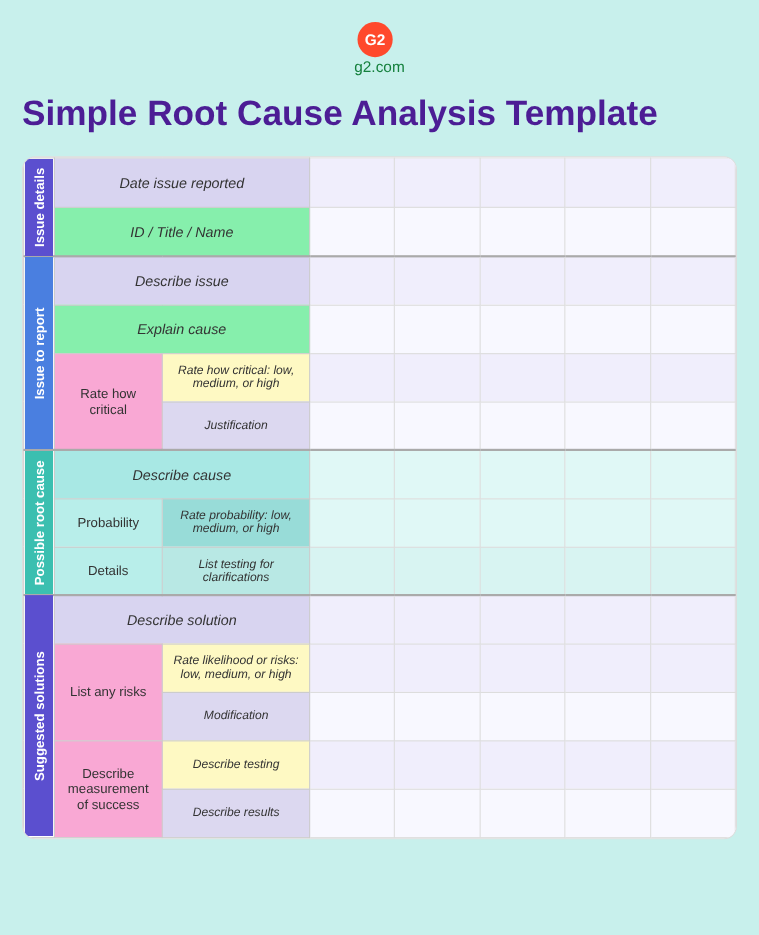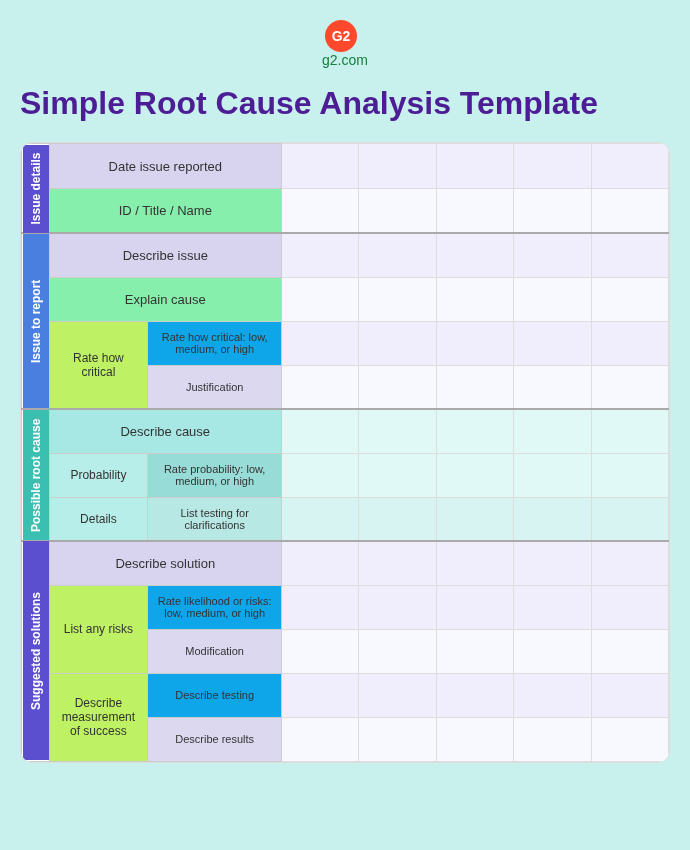--- a/index.html
+++ b/index.html
@@ -76,21 +76,21 @@
       color: #333;
       text-align: center;
       padding: 8px 6px;
       background: #e8e4f8;
       vertical-align: middle;
     }
     .row-label-teal {
       background: #b8eeea;
     }
     .row-label-purple {
-      background: #bef264;
+      background: #f9a8d4;
     }
 
     
     .field-label {
       font-size: 13px;
       color: #333;
       text-align: center;
       padding: 10px 8px;
       vertical-align: middle;
     }
@@ -99,21 +99,21 @@
     .field-bg-light-purple { background: #86efac; }
 
     
     .sub-field-label {
       font-size: 11px;
       color: #333;
       text-align: center;
       padding: 8px 6px;
       vertical-align: middle;
     }
-    .sub-bg-purple { background: #0ea5e9; }
+    .sub-bg-purple { background: #fef9c3; }
     .sub-bg-teal { background: #98dcd8; margin-left: 38px; }
     .sub-bg-light-purple { background: #dcd8f0; }
     .sub-bg-light-teal { background: #b8e8e4; }
 
     
     .data-cell {
       border: 1px solid #ddd;
       padding: 6px;
       vertical-align: middle;
     }
@@ -122,21 +122,21 @@
     .data-cell-light { background: #f8f8ff; }
 
     
     .section-divider td {
       border-top: 2px solid #aaa;
       text-align: center;
     }
 
     td { border: 1px solid #ccc; }
 
-    .tall-cell { height: 44px; }
+    .tall-cell { height: 44px; font-style: italic; }
   </style>
 </head>
 <body>
 
 <div class="header">
   <div class="g2-logo">
     <span>G2</span>
   </div>
   <span class="g2-text">g2.com</span>
 </div>

